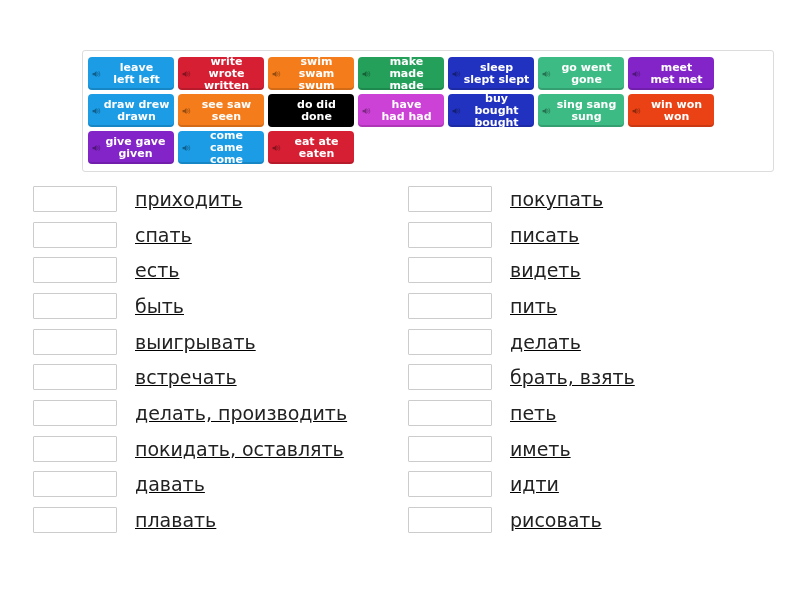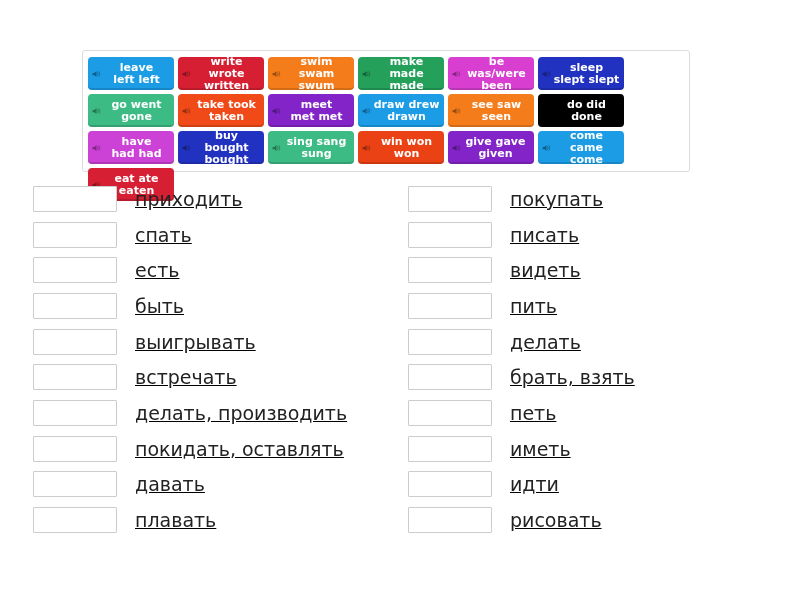--- a/index.html
+++ b/index.html
@@ -17,21 +17,21 @@
     width: 800px;
     height: 600px;
     background: #ffffff;
   }
 
   
   .wordbank {
     position: absolute;
     left: 82px;
     top: 50px;
-    width: 608px;
+    width: 692px;
     height: 122px;
     box-sizing: border-box;
     border: 1px solid #dcdcdc;
     border-radius: 3px;
     background: #ffffff;
     padding: 6px 5px 5px 5px;
     display: flex;
     flex-wrap: wrap;
     align-content: flex-start;
     gap: 4px 4px;
@@ -157,59 +157,39 @@
       <div class="tile" style="background: rgb(36, 160, 90);">
         <span class="spk">
           <svg viewBox="0 0 16 16" xmlns="http://www.w3.org/2000/svg">
             <path d="M1 6h3l4-3.5v11L4 10H1z" fill="#000"></path>
             <path d="M10.2 5.2c1 .9 1 4.7 0 5.6" stroke="#000" stroke-width="1.4" fill="none" stroke-linecap="round"></path>
             <path d="M12.4 3.4c2 1.8 2 8.2 0 9.2" stroke="#000" stroke-width="1.2" fill="none" stroke-linecap="round"></path>
           </svg>
         </span>
         <span class="tile-text">make made<br>made</span>
       </div>
-      <div class="tile" style="background: rgb(216, 63, 208);">
-        <span class="spk">
-          <svg viewBox="0 0 16 16" xmlns="http://www.w3.org/2000/svg">
-            <path d="M1 6h3l4-3.5v11L4 10H1z" fill="#000"></path>
-            <path d="M10.2 5.2c1 .9 1 4.7 0 5.6" stroke="#000" stroke-width="1.4" fill="none" stroke-linecap="round"></path>
-            <path d="M12.4 3.4c2 1.8 2 8.2 0 9.2" stroke="#000" stroke-width="1.2" fill="none" stroke-linecap="round"></path>
-          </svg>
-        </span>
-        <span class="tile-text">be was/were<br>been</span>
-      </div>
       <div class="tile" style="background: rgb(34, 50, 192);">
         <span class="spk">
           <svg viewBox="0 0 16 16" xmlns="http://www.w3.org/2000/svg">
             <path d="M1 6h3l4-3.5v11L4 10H1z" fill="#000"></path>
             <path d="M10.2 5.2c1 .9 1 4.7 0 5.6" stroke="#000" stroke-width="1.4" fill="none" stroke-linecap="round"></path>
             <path d="M12.4 3.4c2 1.8 2 8.2 0 9.2" stroke="#000" stroke-width="1.2" fill="none" stroke-linecap="round"></path>
           </svg>
         </span>
         <span class="tile-text">sleep<br>slept slept</span>
       </div>
       <div class="tile" style="background: rgb(61, 187, 132); justify-content: flex-end;">
         <span class="spk">
           <svg viewBox="0 0 16 16" xmlns="http://www.w3.org/2000/svg">
             <path d="M1 6h3l4-3.5v11L4 10H1z" fill="#000"></path>
             <path d="M10.2 5.2c1 .9 1 4.7 0 5.6" stroke="#000" stroke-width="1.4" fill="none" stroke-linecap="round"></path>
             <path d="M12.4 3.4c2 1.8 2 8.2 0 9.2" stroke="#000" stroke-width="1.2" fill="none" stroke-linecap="round"></path>
           </svg>
         </span>
         <span class="tile-text">go went<br>gone</span>
-      </div>
-      <div class="tile" style="background: rgb(240, 74, 24);">
-        <span class="spk">
-          <svg viewBox="0 0 16 16" xmlns="http://www.w3.org/2000/svg">
-            <path d="M1 6h3l4-3.5v11L4 10H1z" fill="#000"></path>
-            <path d="M10.2 5.2c1 .9 1 4.7 0 5.6" stroke="#000" stroke-width="1.4" fill="none" stroke-linecap="round"></path>
-            <path d="M12.4 3.4c2 1.8 2 8.2 0 9.2" stroke="#000" stroke-width="1.2" fill="none" stroke-linecap="round"></path>
-          </svg>
-        </span>
-        <span class="tile-text">take took<br>taken</span>
       </div>
       <div class="tile" style="background: rgb(131, 36, 200);">
         <span class="spk">
           <svg viewBox="0 0 16 16" xmlns="http://www.w3.org/2000/svg">
             <path d="M1 6h3l4-3.5v11L4 10H1z" fill="#000"></path>
             <path d="M10.2 5.2c1 .9 1 4.7 0 5.6" stroke="#000" stroke-width="1.4" fill="none" stroke-linecap="round"></path>
             <path d="M12.4 3.4c2 1.8 2 8.2 0 9.2" stroke="#000" stroke-width="1.2" fill="none" stroke-linecap="round"></path>
           </svg>
         </span>
         <span class="tile-text">meet<br>met met</span>

